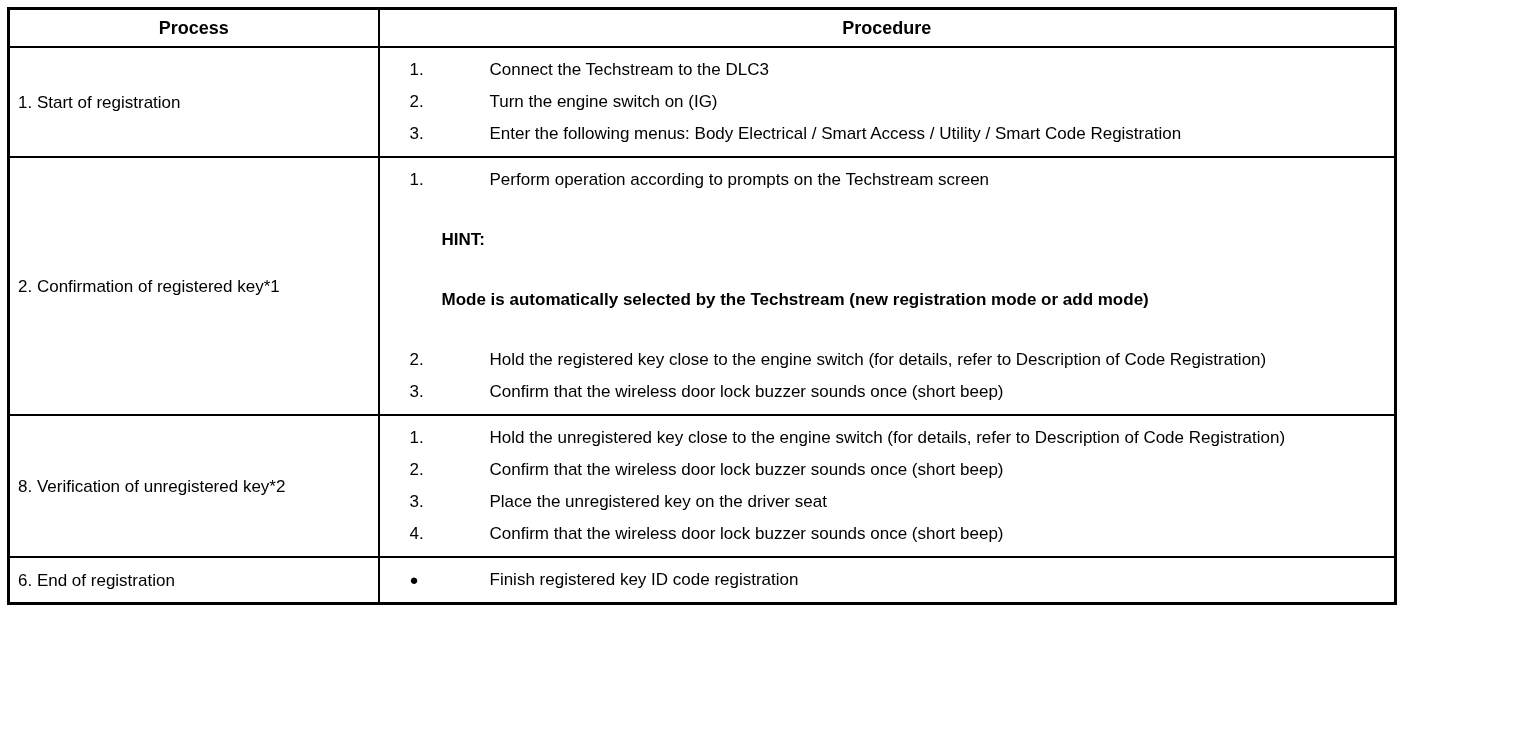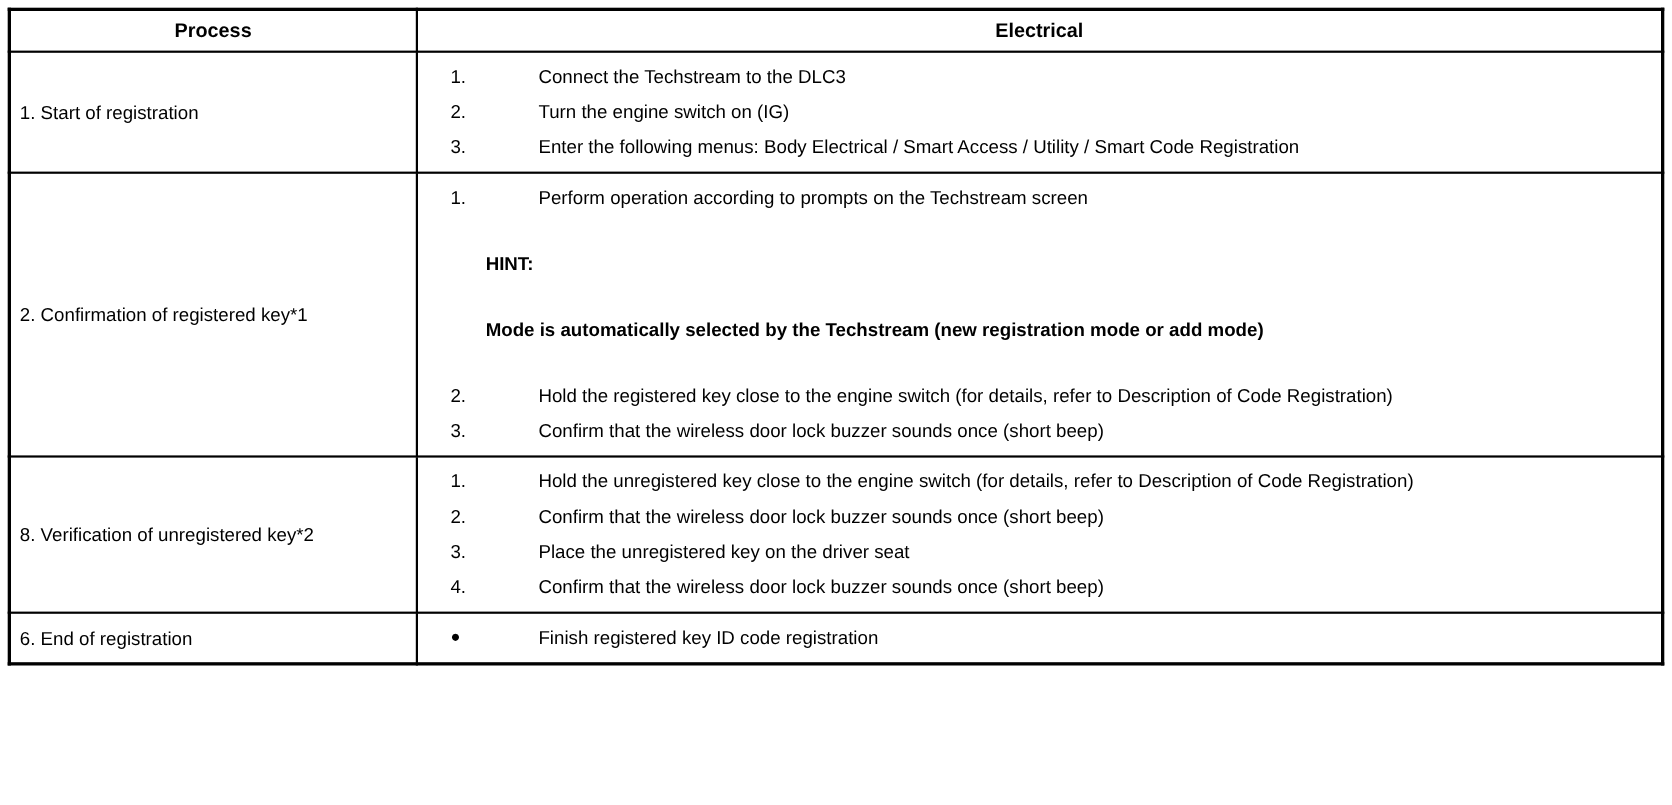--- a/index.html
+++ b/index.html
@@ -10,21 +10,21 @@
   body {
     width: 1520px;
     height: 732px;
     box-sizing: border-box;
     padding: 7px;
     font-family: "Liberation Sans", sans-serif;
     color: #000000;
     -webkit-font-smoothing: none;
   }
   table.doc-table {
-    width: 1506px;
+    width: 1390px;
     border-collapse: collapse;
     border: 3px solid #000000;
     table-layout: fixed;
     background: #ffffff;
   }
   table.doc-table th,
   table.doc-table td {
     border: 2px solid #000000;
     box-sizing: border-box;
   }
@@ -74,21 +74,21 @@
 <body>
 
 <table class="doc-table">
   <colgroup>
     <col class="process-col">
     <col>
   </colgroup>
   <thead>
     <tr>
       <th class="col-header">Process</th>
-      <th class="col-header">Electrical</th>
+      <th class="col-header">Procedure</th>
     </tr>
   </thead>
   <tbody>
       <tr>
         <td class="process-cell">1. Start of registration</td>
         <td class="procedure-cell">
           <div class="proc-item">
             <span class="marker">1.</span>
             <span class="item-text">Connect the Techstream to the DLC3</span>
           </div>

